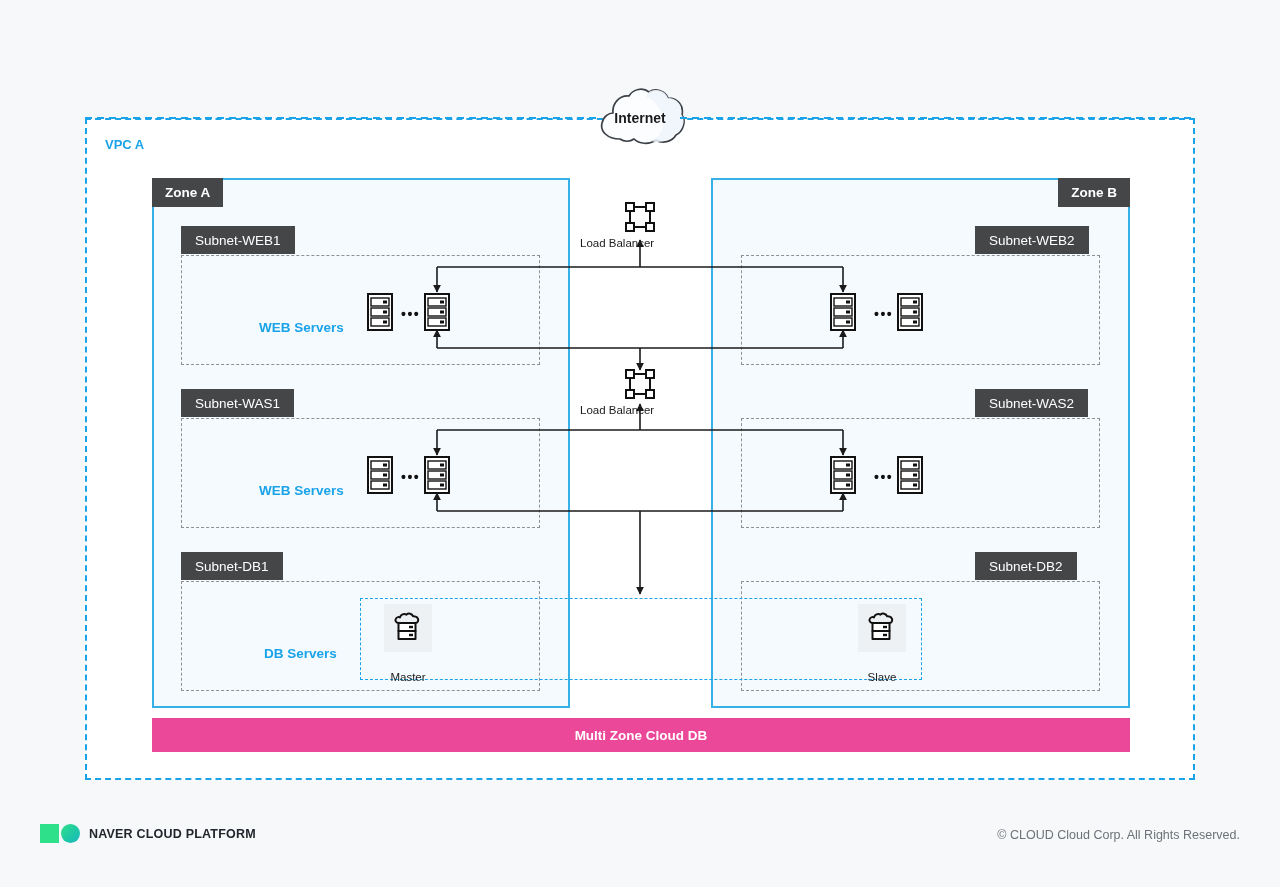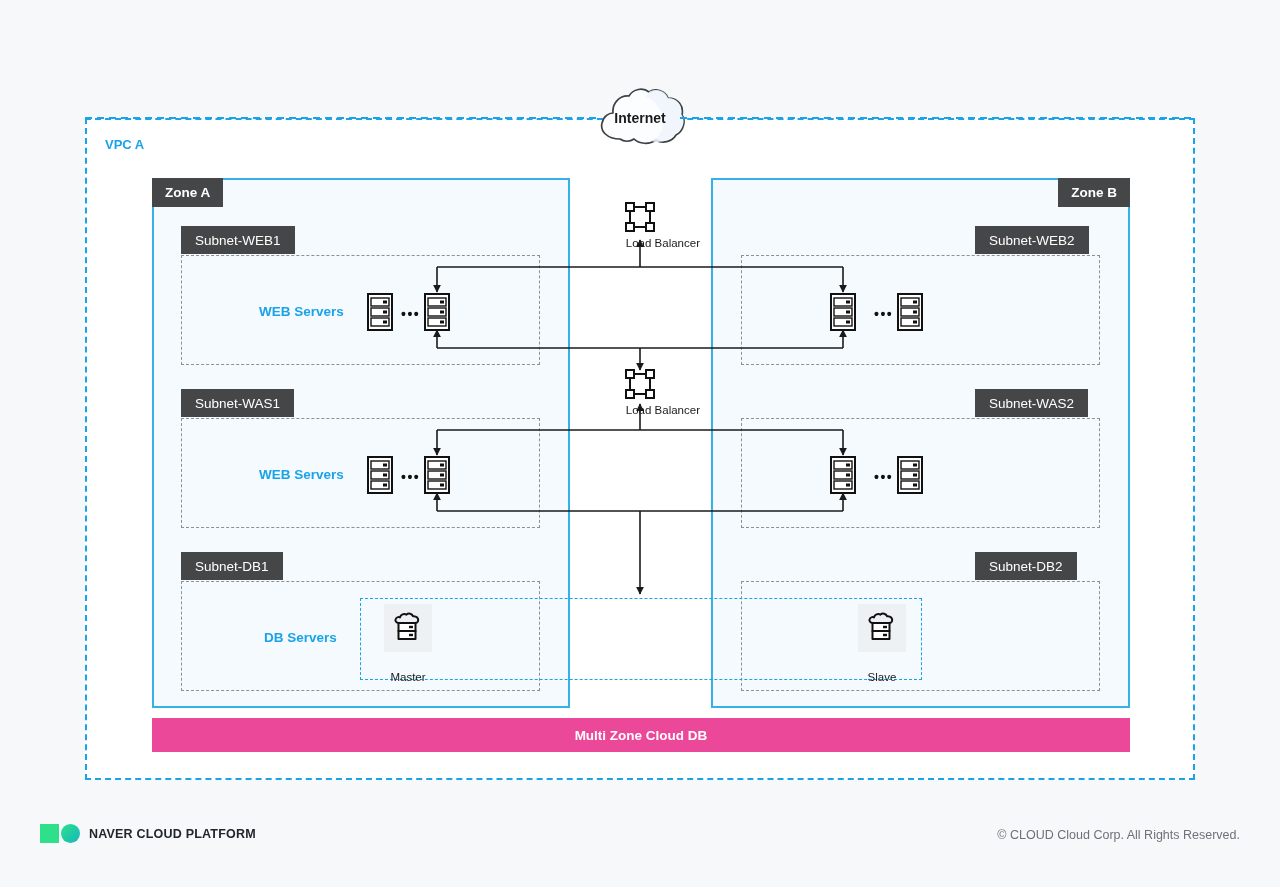--- a/index.html
+++ b/index.html
@@ -74,38 +74,38 @@
   .tab-web1 { left: 181px; top: 226px; }
   .tab-was1 { left: 181px; top: 389px; }
   .tab-db1  { left: 181px; top: 552px; }
   .tab-web2 { left: 975px; top: 226px; }
   .tab-was2 { left: 975px; top: 389px; }
   .tab-db2  { left: 975px; top: 552px; }
 
   
   .row-label {
     position: absolute; font-size: 13.5px; font-weight: 700;
-    color: #1aa3e8; white-space: nowrap;
+    color: #1aa3e8; white-space: nowrap; margin-top: 16px;
   }
   .lbl-web1 { left: 259px; top: 304px; }
   .lbl-was1 { left: 259px; top: 467px; }
   .lbl-db1  { left: 264px; top: 630px; }
 
   
   .rack {
     position: absolute; width: 26px; height: 38px;
   }
   .rack svg { display: block; }
   .dots {
     position: absolute; font-size: 14px; color: #111; letter-spacing: 1.5px;
     font-weight: 700; line-height: 1;
   }
 
   
-  .lb { position: absolute; width: 120px; text-align: right; }
+  .lb { position: absolute; width: 120px; text-align: left; }
   .lb-icon { display: block; margin: 0 auto; }
   .lb-text {
     font-size: 11.5px; color: #1a1a1a; margin-top: 3px; display: block;
   }
   .lb1 { left: 580px; top: 200px; }
   .lb2 { left: 580px; top: 367px; }
 
   
   .internet {
     position: absolute; left: 594px; top: 85px; width: 92px; height: 66px;

